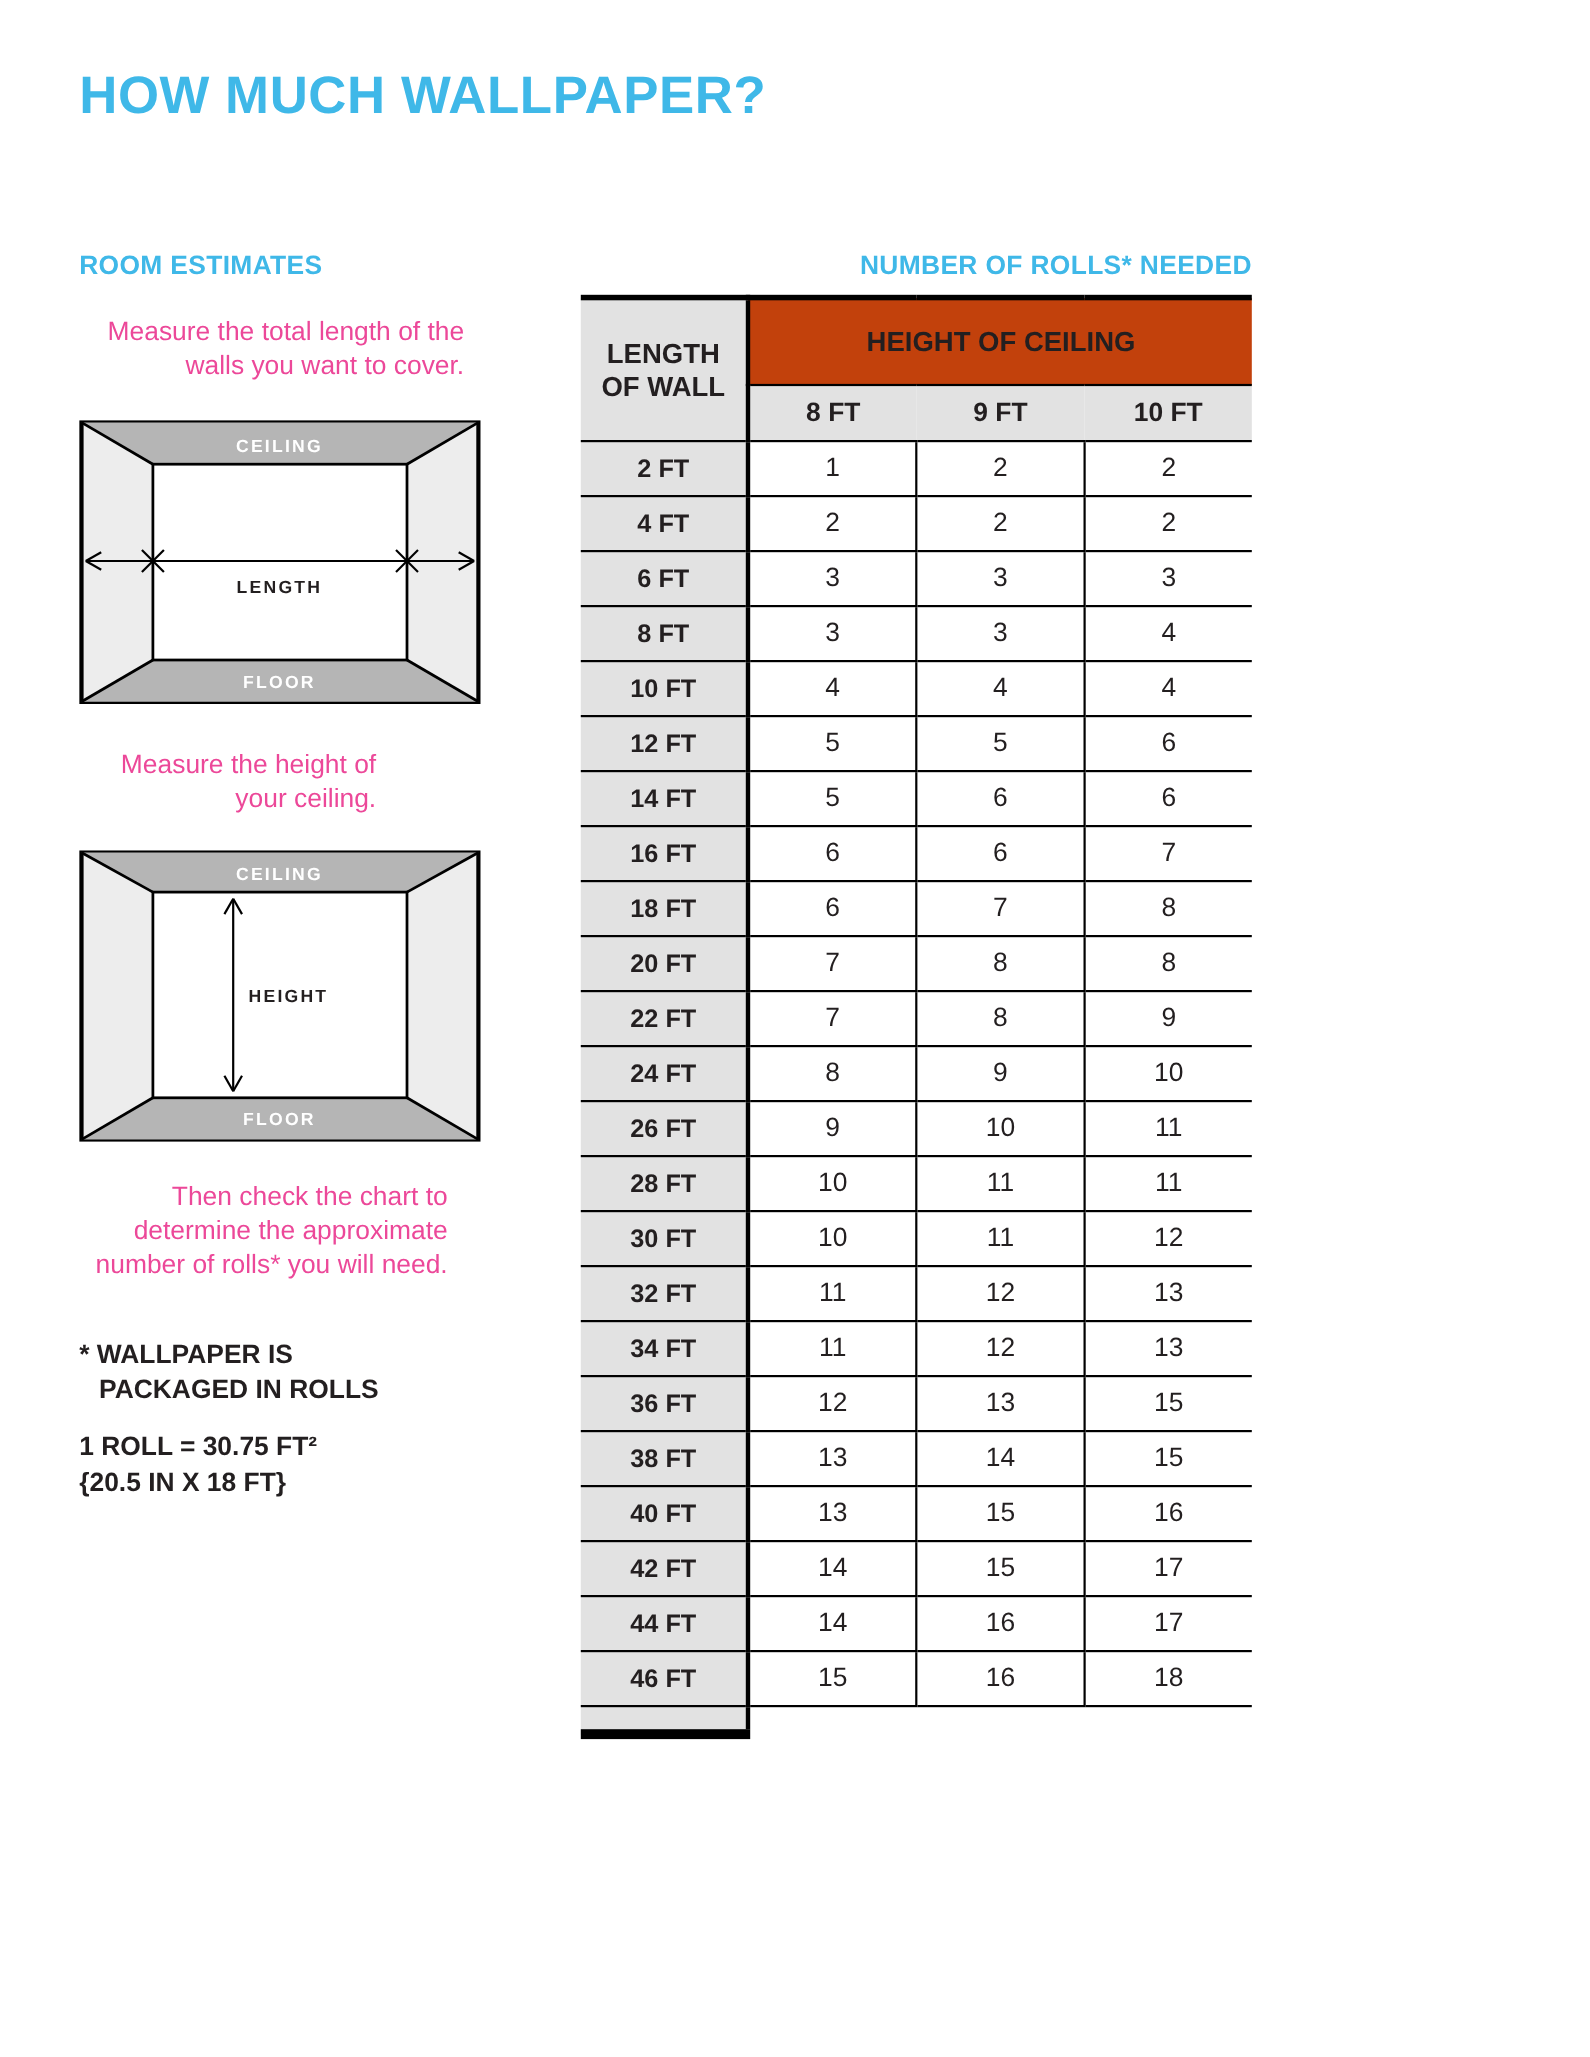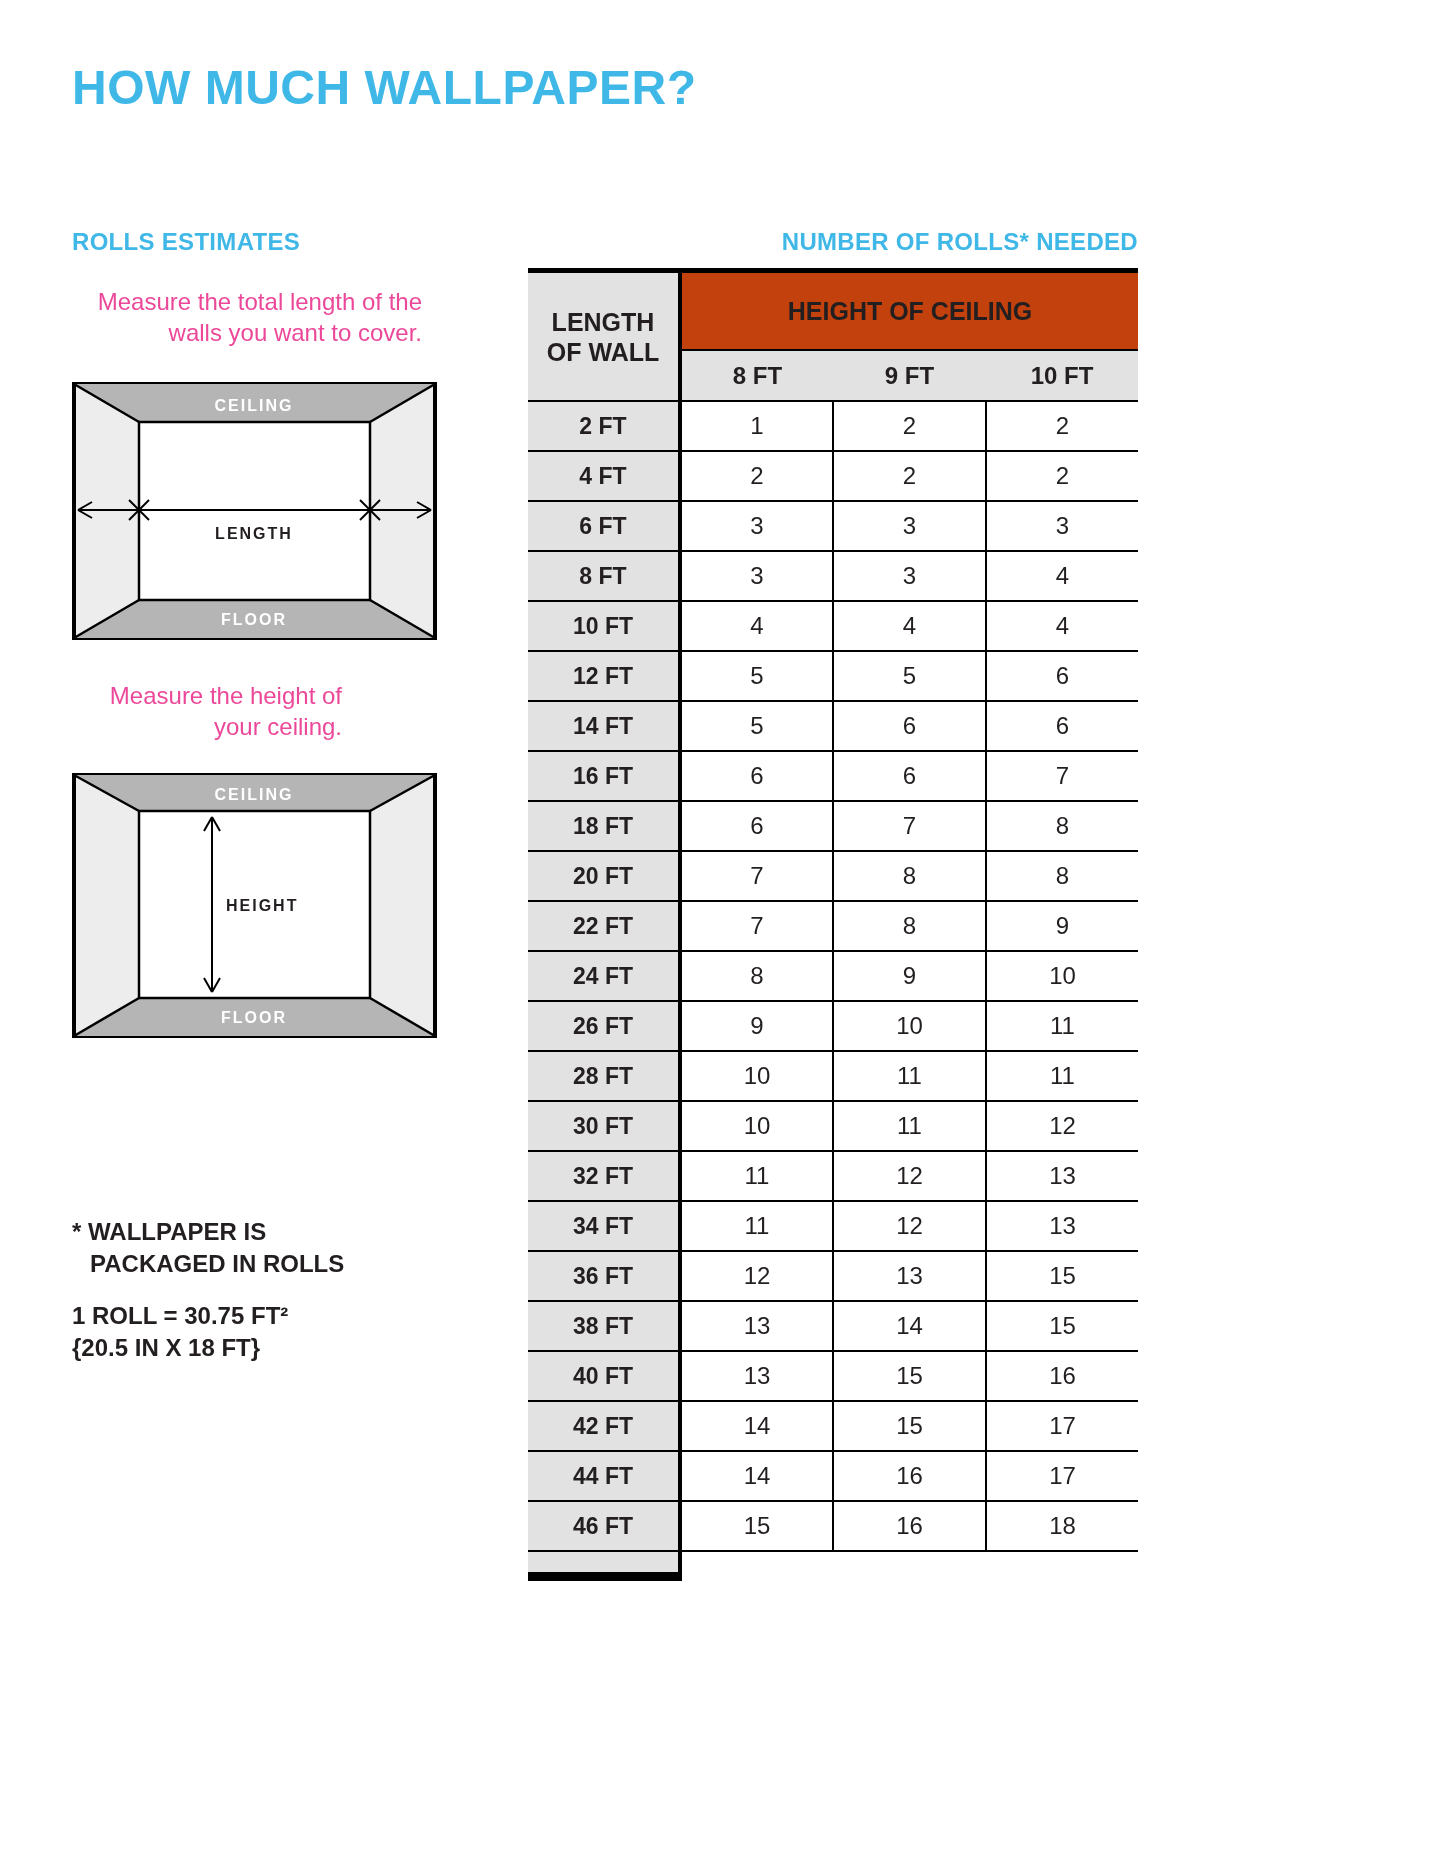--- a/index.html
+++ b/index.html
@@ -110,21 +110,21 @@
     letter-spacing: 2px;
   }
 </style>
 </head>
 <body>
 
 <div class="page">
 
   <div class="abs page-title">HOW MUCH WALLPAPER?</div>
 
-  <div class="abs section-heading" style="left:72px; top:228px;">ROLLS ESTIMATES</div>
+  <div class="abs section-heading" style="left:72px; top:228px;">ROOM ESTIMATES</div>
 
   <div class="abs body-text" style="left:72px; top:286px; width:350px;">Measure the total length of the walls you want to cover.</div>
 
   <svg class="abs" style="left:72px; top:382px;" width="365" height="258" viewBox="0 0 365 258">
     <rect x="2" y="2" width="361" height="254" fill="#EDEDED" stroke="#000" stroke-width="4"></rect>
     <polygon points="2,2 363,2 298,40 67,40" fill="#B5B5B5"></polygon>
     <polygon points="2,256 363,256 298,218 67,218" fill="#B5B5B5"></polygon>
     <rect x="67" y="40" width="231" height="178" fill="#FFFFFF" stroke="#000" stroke-width="2.5"></rect>
     <g stroke="#000" stroke-width="2.5">
       <line x1="2" y1="2" x2="67" y2="40"></line>
@@ -166,20 +166,21 @@
     <g stroke="#000" stroke-width="2" fill="none">
       <line x1="140" y1="44" x2="140" y2="219"></line>
       <line x1="140" y1="44" x2="132" y2="58"></line>
       <line x1="140" y1="44" x2="148" y2="58"></line>
       <line x1="140" y1="219" x2="132" y2="205"></line>
       <line x1="140" y1="219" x2="148" y2="205"></line>
     </g>
     <text class="diagram-text" x="154" y="138" fill="#231F20" text-anchor="start" letter-spacing="1">HEIGHT</text>
   </svg>
 
+  <div class="abs body-text" style="left:72px; top:1072px; width:335px;">Then check the chart to determine the approximate number of rolls* you will need.</div>
 
   <div class="abs" style="left:72px; top:1216px;">
     <div class="bold-text">* WALLPAPER IS</div>
     <div class="bold-text" style="padding-left:18px;">PACKAGED IN ROLLS</div>
   </div>
 
   <div class="abs" style="left:72px; top:1300px;">
     <div class="bold-text">1 ROLL = 30.75 FT²</div>
     <div class="bold-text">{20.5 IN X 18 FT}</div>
   </div>

